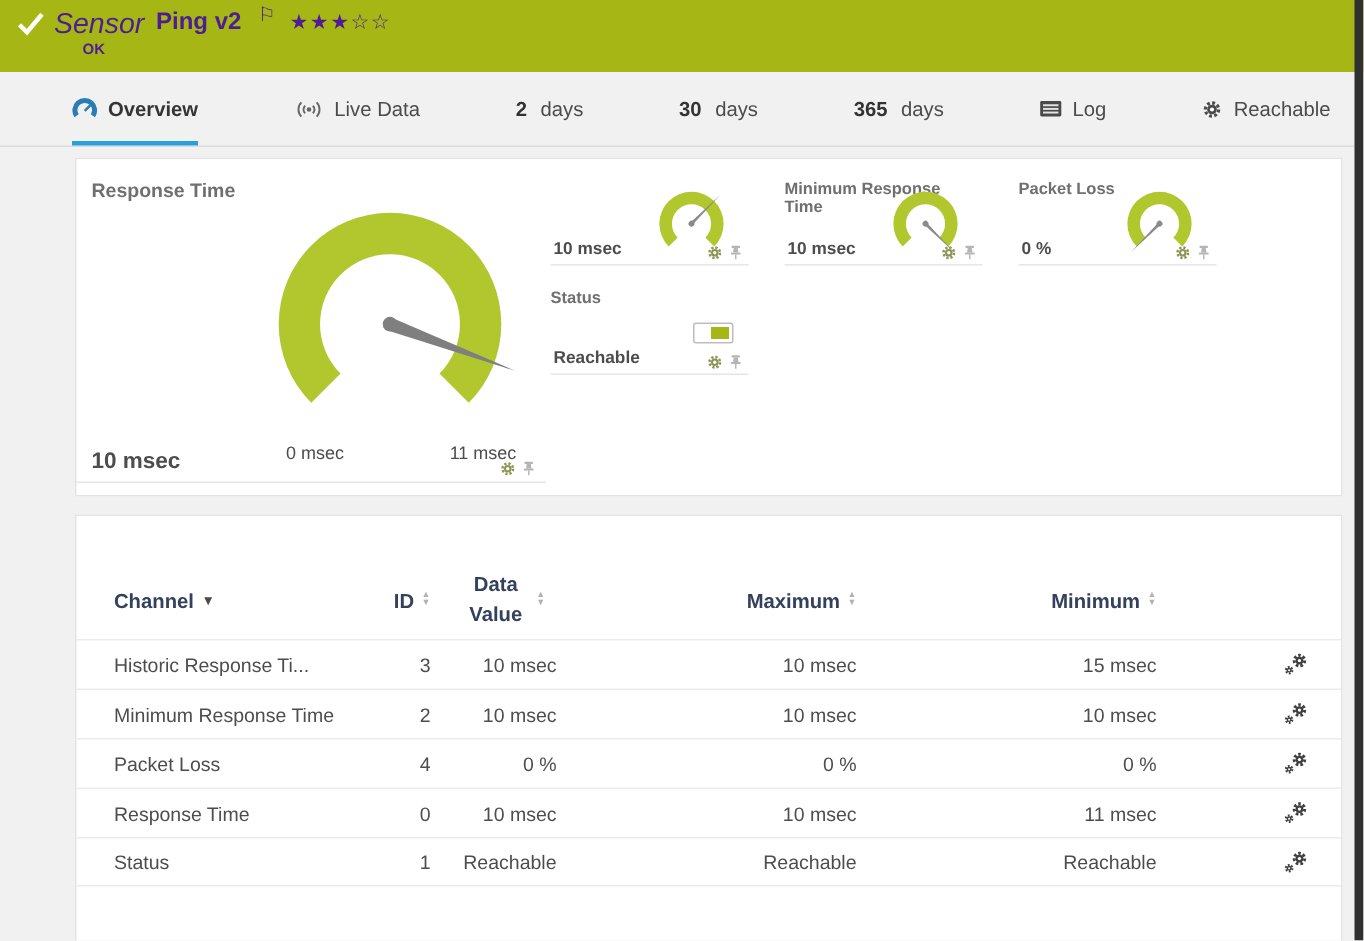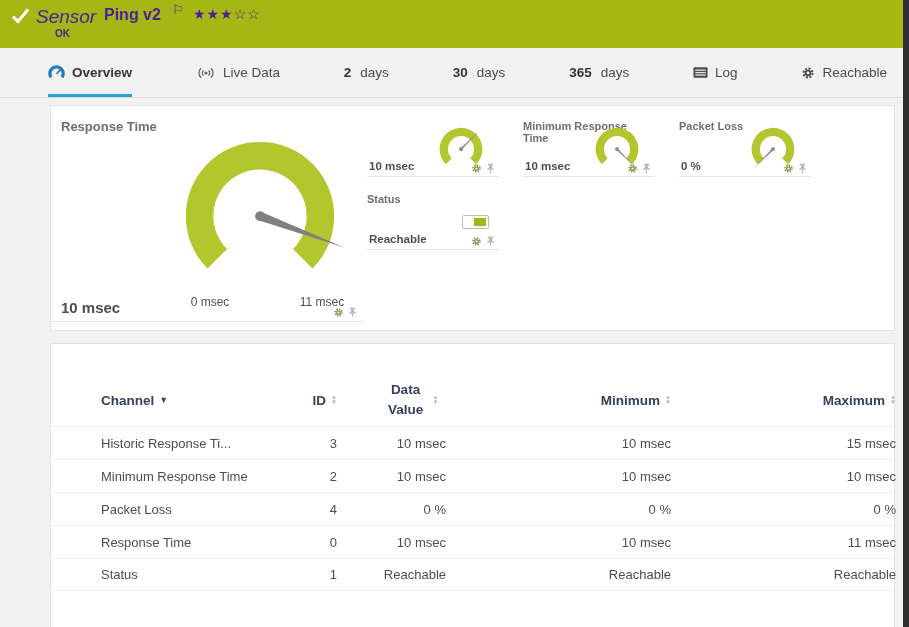--- a/index.html
+++ b/index.html
@@ -54,21 +54,21 @@
   .mini-title{font-size:11px; font-weight:bold; color:var(--muted); padding-top:7px;}
   .mini-g{position:absolute; right:8px; top:11px; width:60px; height:54px;}
   .mini-g .needle polygon,.mini-g .needle circle{fill:#8a8a8a;}
   .mini-value{position:absolute; left:2px; bottom:4px; font-size:11.5px; font-weight:bold; color:var(--txt);}
   .mini-icons{position:absolute; right:3px; bottom:2px; display:flex; gap:3px; align-items:center;}
   
   .toggle{position:absolute; left:95px; top:29px; width:27px; height:14px; background:#fff;
           border:1px solid #bdbdbd; border-radius:2px; cursor:pointer;}
   .toggle-knob{position:absolute; right:2px; top:2px; width:12px; height:8px; background:var(--green);}
   
-  .thead,.trow{display:grid; grid-template-columns:25px 150px 61px 84px 200px 200px 1fr; align-items:center;gap:25px;}
+  .thead,.trow{display:grid; grid-template-columns:25px 150px 61px 84px 200px 200px 1fr; align-items:center;}
   .thead{min-height:46px; padding-bottom:6px; color:var(--navy); font-size:13.5px; font-weight:bold;}
   .th{display:flex; align-items:center;}
   .th-right{justify-content:flex-end;}
   .th-last{justify-content:center; text-align:center; padding-left:14px;}
   .th-last .lbl{max-width:44px; display:inline-block; line-height:1.45;}
   .sort-stack{display:inline-flex; flex-direction:column; margin-left:5px; color:#b3b3b3; font-size:6px; line-height:5px;}
   .sort-down{margin-left:5px; color:#4a4a4a; font-size:9px;}
   .trow{height:33px; border-top:1px solid #ececec; font-size:13px; color:var(--txt); cursor:pointer;}
   .trow:last-child{border-bottom:1px solid #ececec;}
   .num{text-align:right;}
@@ -285,33 +285,33 @@
         </span>
     </div>
     <div class="th th-last">
       <span class="lbl">Data Value</span>
       <span class="sort-stack">
           <span>▲</span>
           <span>▼</span>
         </span>
     </div>
     <div class="th th-right">
+      <span>Maximum</span>
+      <span class="sort-stack">
+          <span>▲</span>
+          <span>▼</span>
+        </span>
+    </div>
+    <div class="th th-right">
       <span>Minimum</span>
       <span class="sort-stack">
           <span>▲</span>
           <span>▼</span>
         </span>
     </div>
-    <div class="th th-right">
-      <span>Maximum</span>
-      <span class="sort-stack">
-          <span>▲</span>
-          <span>▼</span>
-        </span>
-    </div>
     <div></div>
   </div>
   <div>
 
   <div class="trow">
     <div></div>
     <div class="c-channel">Historic Response Ti...</div>
     <div class="c-id num">3</div>
     <div class="c-last num">10 msec</div>
     <div class="c-min num">10 msec</div>

